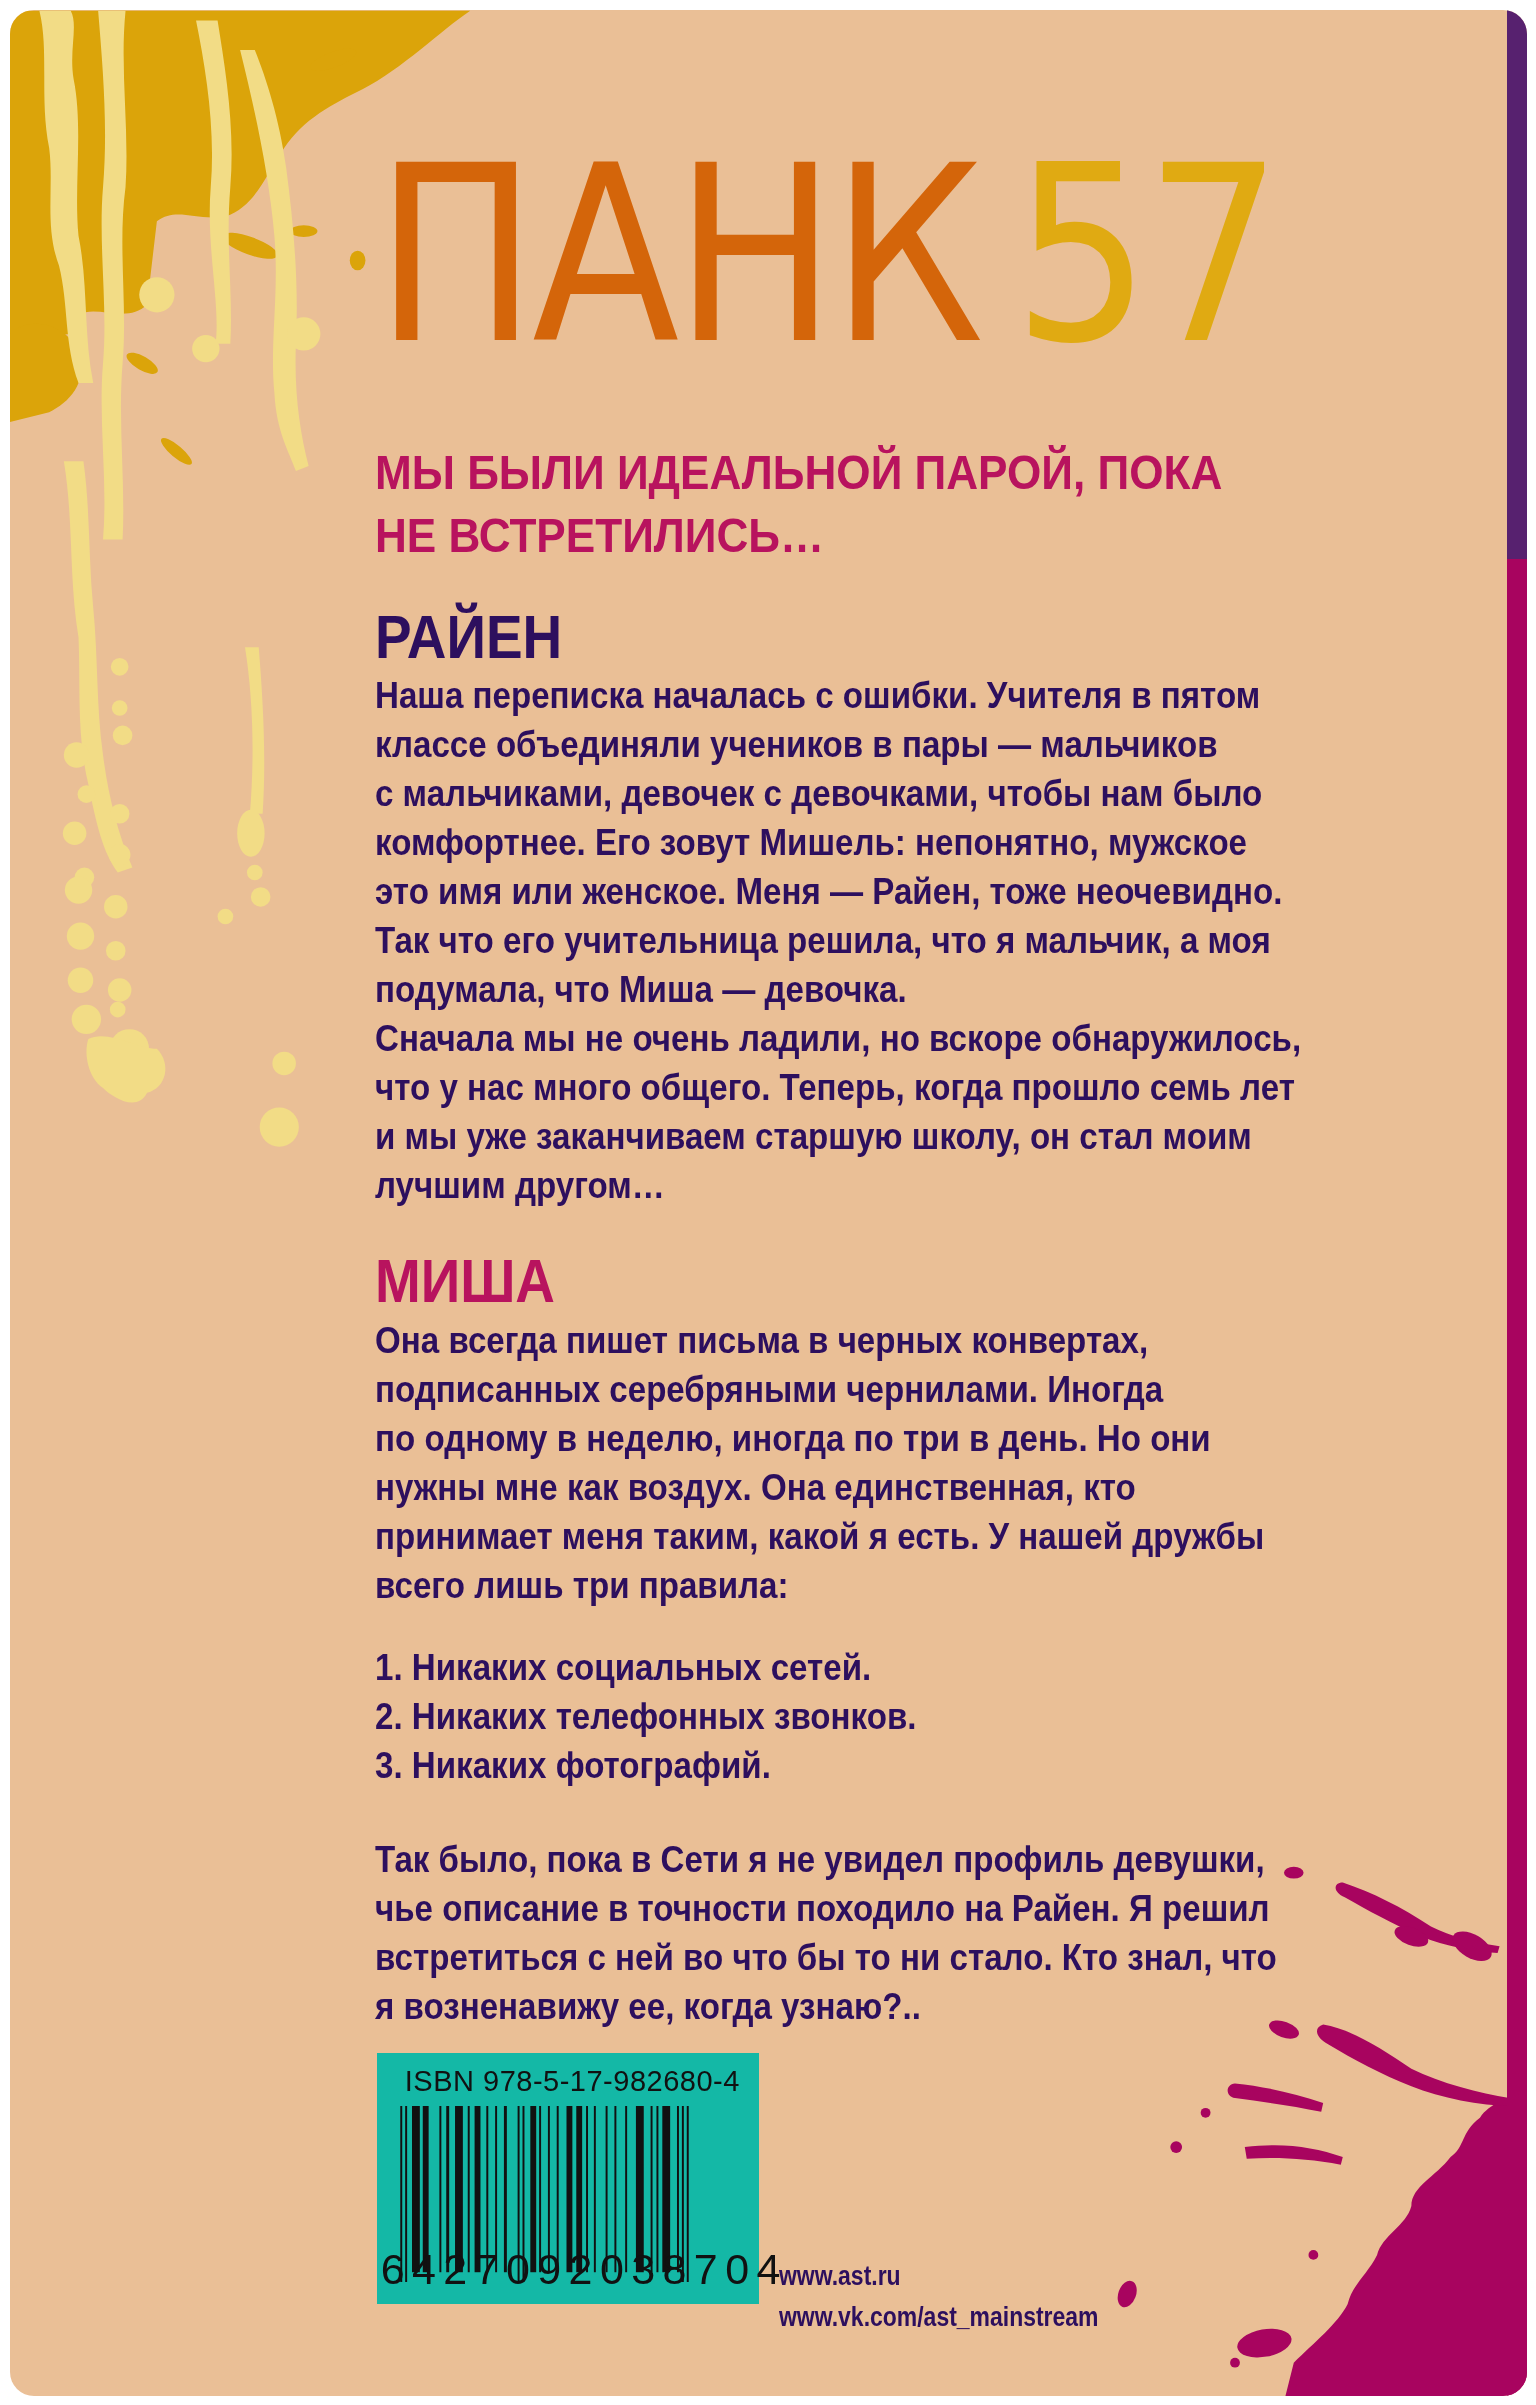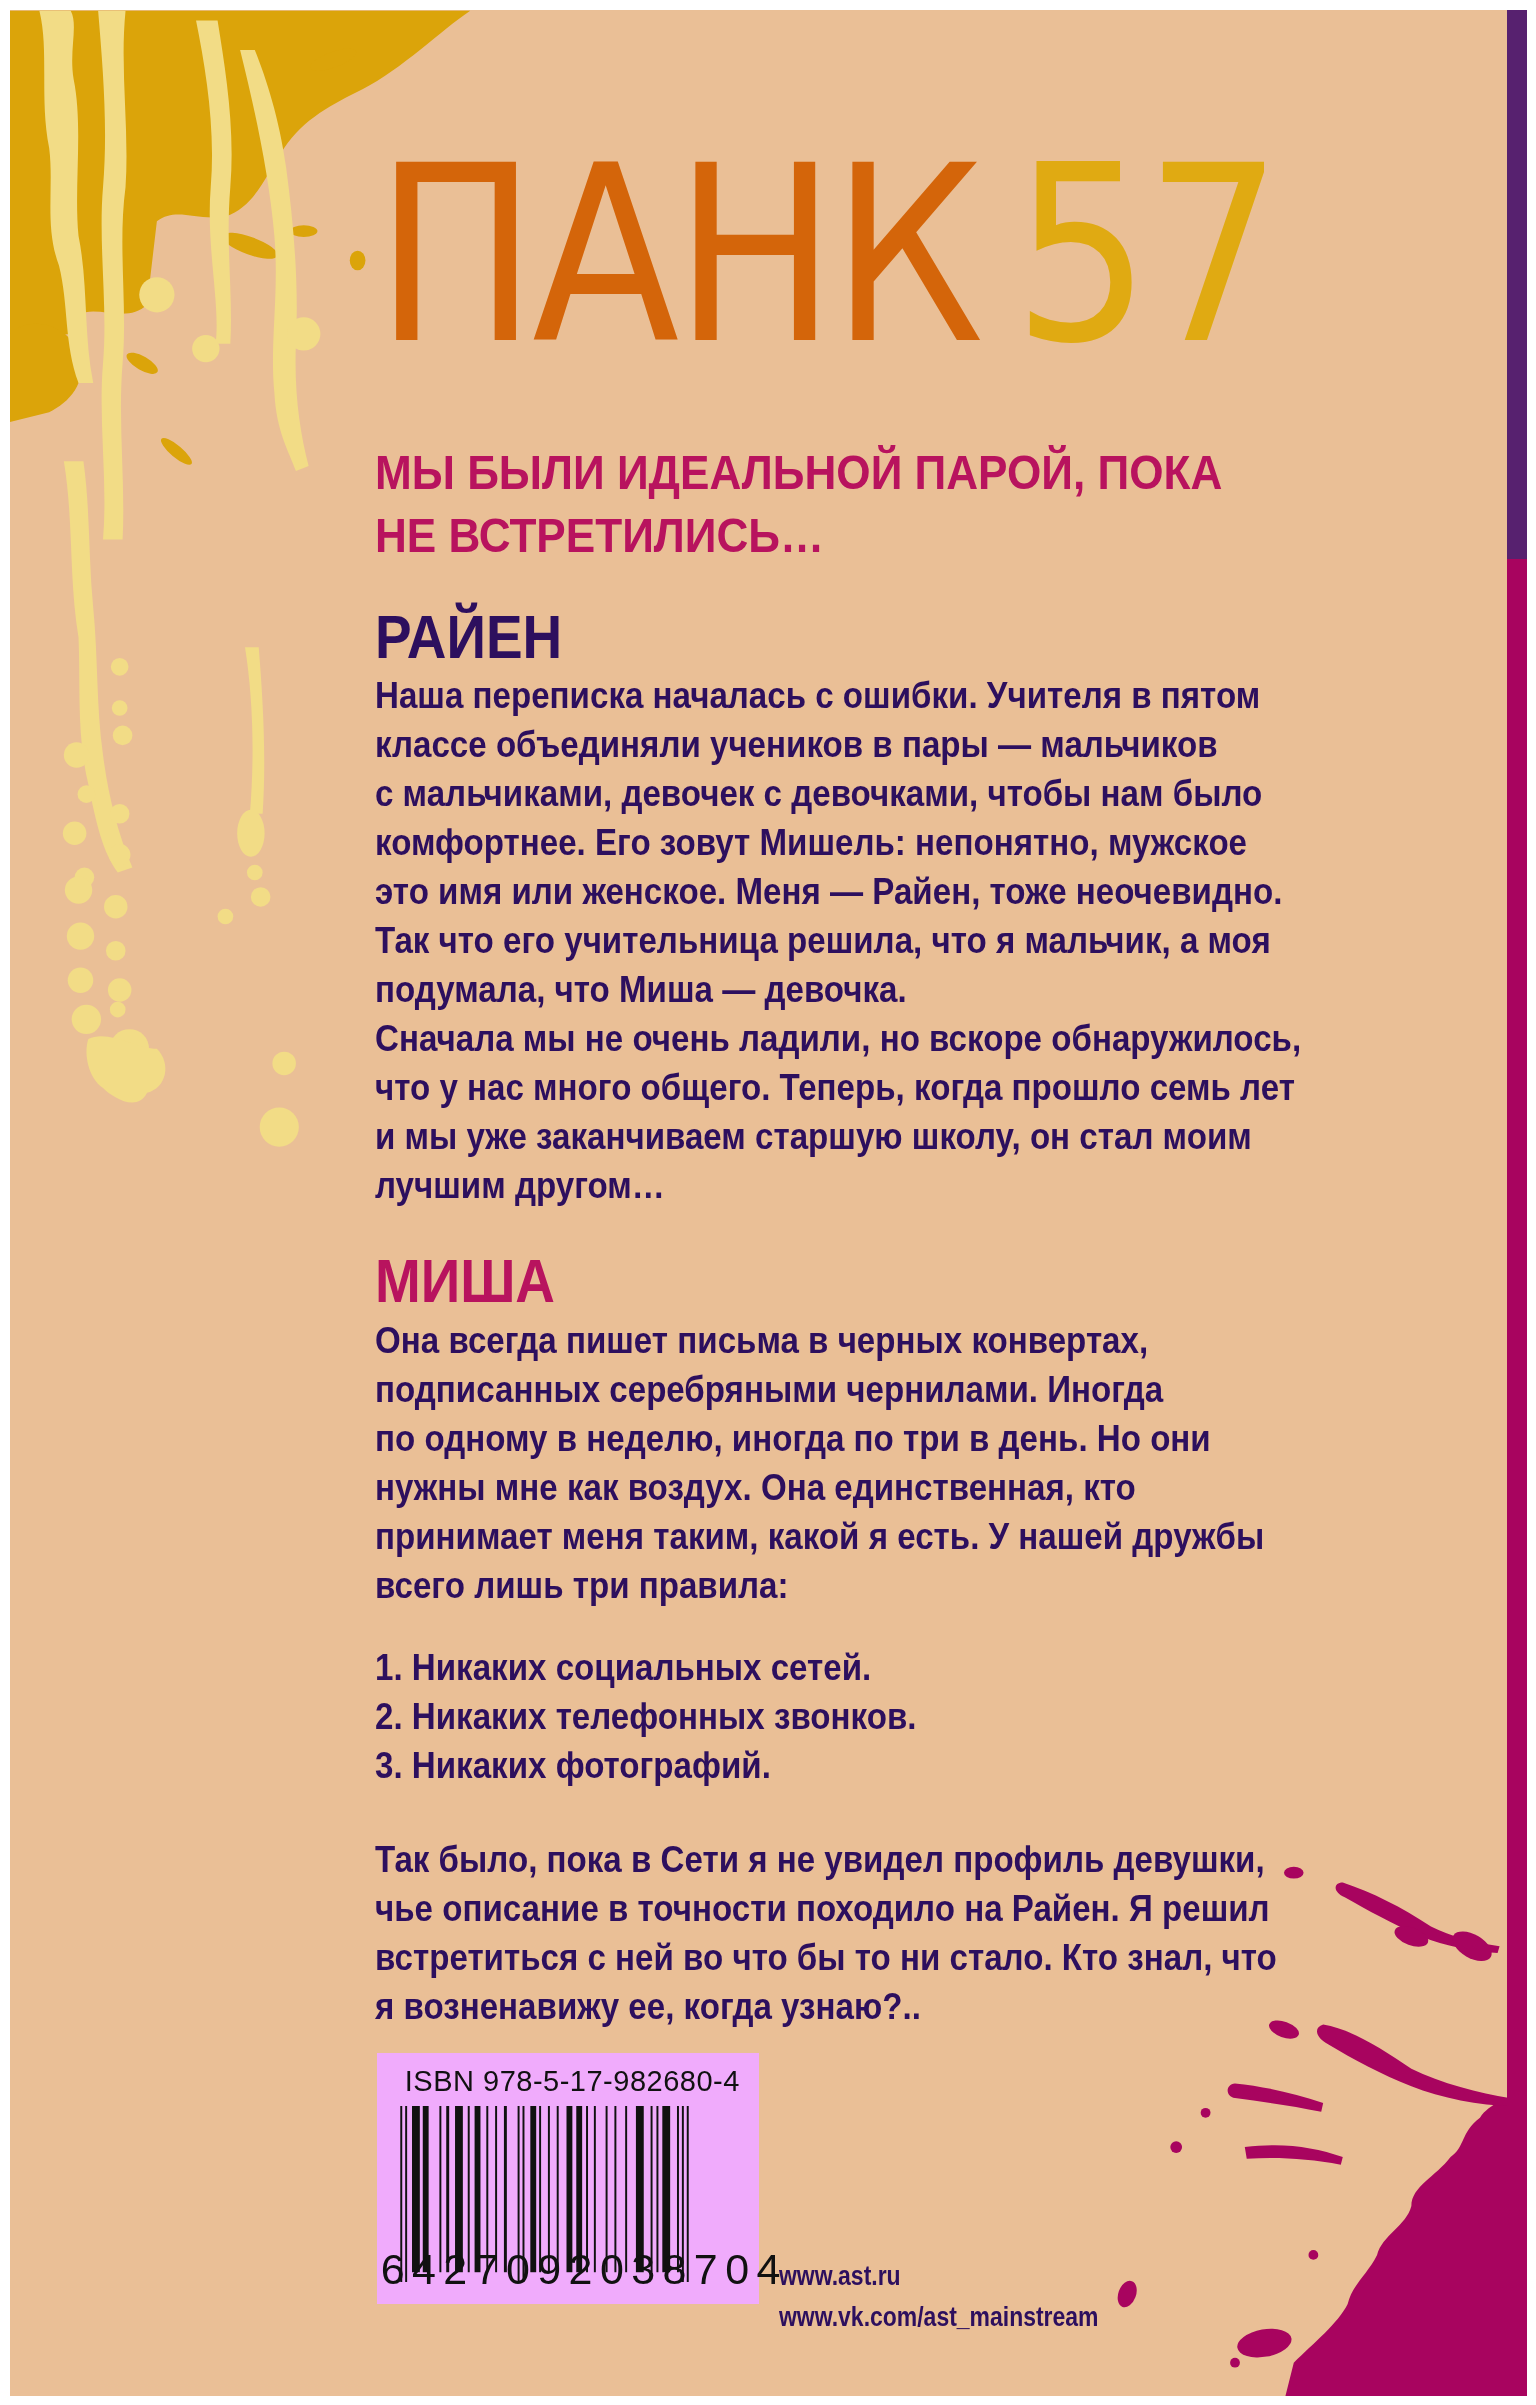--- a/index.html
+++ b/index.html
@@ -1,19 +1,19 @@
 <!DOCTYPE html>
 <html><head>
 <meta charset="utf-8">
 <style>
   html, body { margin: 0; padding: 0; background: #ffffff; }
   body { width: 1537px; height: 2405px; position: relative; overflow: hidden; }
   .cover {
     position: absolute; left: 9.8px; top: 9.8px; width: 1517px; height: 2386px;
-    background: #eabf96; overflow: hidden;
+    background: #eabf96; overflow: hidden; border-radius: 24px;
   }
   .strip-purple { position: absolute; left: 1497px; top: 0; width: 20.6px; height: 554px; background: #57216f; }
   .strip-magenta { position: absolute; left: 1497px; top: 549px; width: 20.6px; height: 1837px; background: #a8045f; }
   .splash { position: absolute; left: 0; top: 0; }
   .title {
     position: absolute; left: 365px; top: 118px; height: 255px;
     font-family: "DejaVu Sans", sans-serif; font-weight: normal;
     font-size: 245px; line-height: 255px; letter-spacing: -5.9px; white-space: nowrap;
     transform: scaleX(0.88); transform-origin: left top;
   }
@@ -39,21 +39,21 @@
     font-size: 37px; line-height: 49px; color: #2d0f5e;
     transform: scaleX(0.895); transform-origin: left top;
   }
   .body-text p { margin: 0; white-space: nowrap; }
   .ryan-body { top: 661px; }
   .misha-body { top: 1306px; }
   .rules { top: 1633px; }
   .ending { top: 1825px; }
   .barcode-box {
     position: absolute; left: 367px; top: 2043px; width: 382px; height: 251px;
-    background: #f0abfc;
+    background: #14b8a6;
   }
   .isbn {
     position: absolute; left: 28px; top: 11.8px;
     font-family: "Liberation Sans", sans-serif; font-size: 29px; color: #111;
     letter-spacing: 0.5px;
   }
   .bars { position: absolute; left: 23.5px; top: 53px; }
   .ean {
     position: absolute; left: 3.9px; top: 192px;
     font-family: "Liberation Sans", sans-serif; font-size: 43px; color: #111; letter-spacing: 7.4px;

